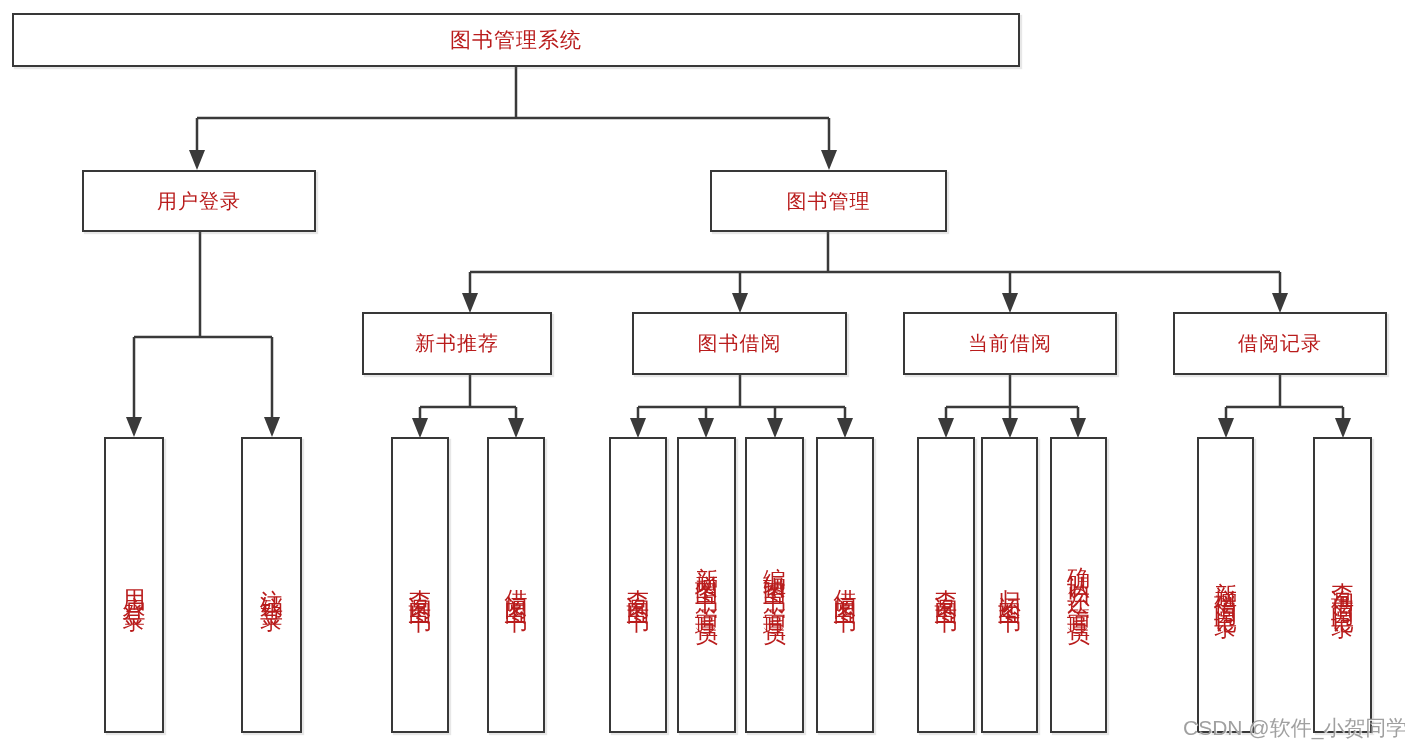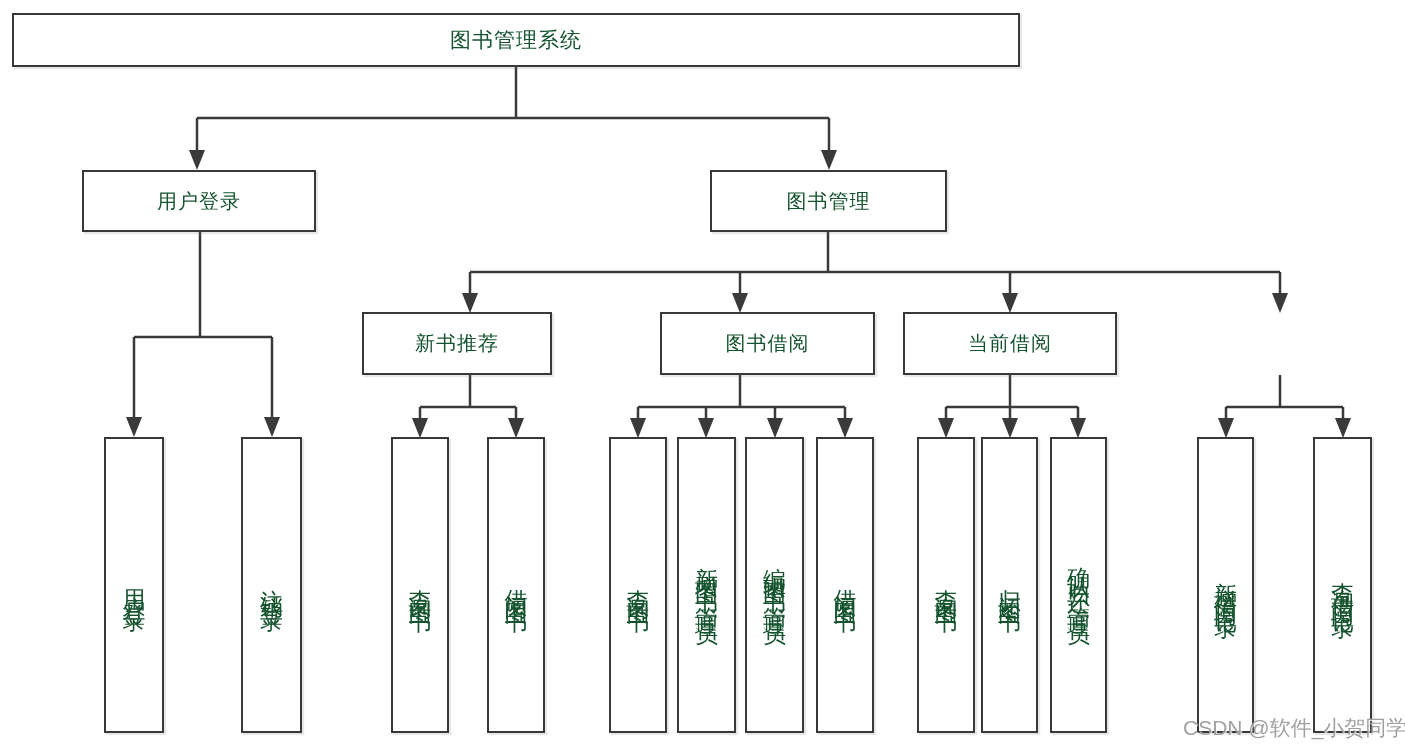--- a/index.html
+++ b/index.html
@@ -31,41 +31,41 @@
     box-sizing: border-box;
     background: #ffffff;
     border: 2.5px solid #383838;
     display: flex;
     align-items: center;
     justify-content: center;
     z-index: 2;
     box-shadow: 2px 2px 1px rgba(120,120,120,0.18);
   }
   .box .label {
-    color: #14532d;
+    color: #b91c1c;
     font-size: 20px;
     letter-spacing: 1px;
     white-space: nowrap;
   }
   .root .label { font-size: 21px; }
   .leaf .label {
     writing-mode: vertical-rl;
     font-size: 23px;
     letter-spacing: 7px;
     white-space: normal;
     line-height: 1;
   }
   .leaf.long .label { letter-spacing: 8px; }
 
   
   .n-root        { left: 12px;   top: 13px;  width: 1008px; height: 54px; }
   .n-user-login  { left: 82px;   top: 170px; width: 234px;  height: 62px; }
   .n-book-mgmt   { left: 710px;  top: 170px; width: 237px;  height: 62px; text-align: right; }
   .n-new-rec     { left: 362px;  top: 312px; width: 190px;  height: 63px; }
-  .n-borrow      { left: 632px;  top: 312px; width: 215px;  height: 63px; margin-left: 28px; }
+  .n-borrow      { left: 632px;  top: 312px; width: 215px;  height: 63px; }
   .n-current     { left: 903px;  top: 312px; width: 214px;  height: 63px; }
   .n-record      { left: 1173px; top: 312px; width: 214px;  height: 63px; }
 
   .n-ul-login    { left: 104px;  top: 437px; width: 60px; height: 296px; }
   .n-ul-logout   { left: 241px;  top: 437px; width: 61px; height: 296px; }
   .n-nr-query    { left: 391px;  top: 437px; width: 58px; height: 296px; }
   .n-nr-borrow   { left: 487px;  top: 437px; width: 58px; height: 296px; }
   .n-bb-query    { left: 609px;  top: 437px; width: 58px; height: 296px; }
   .n-bb-add      { left: 677px;  top: 437px; width: 59px; height: 296px; }
   .n-bb-edit     { left: 745px;  top: 437px; width: 59px; height: 296px; }
@@ -141,20 +141,23 @@
 
   <div class="box n-new-rec">
     <span class="label">新书推荐</span>
   </div>
   <div class="box n-borrow">
     <span class="label">图书借阅</span>
   </div>
   <div class="box n-current">
     <span class="label">当前借阅</span>
   </div>
+  <div class="box n-record">
+    <span class="label">借阅记录</span>
+  </div>
 
   <div class="box leaf n-ul-login">
     <span class="label">用户登录</span>
   </div>
   <div class="box leaf n-ul-logout">
     <span class="label">注销登录</span>
   </div>
 
   <div class="box leaf n-nr-query">
     <span class="label">查询图书</span>

